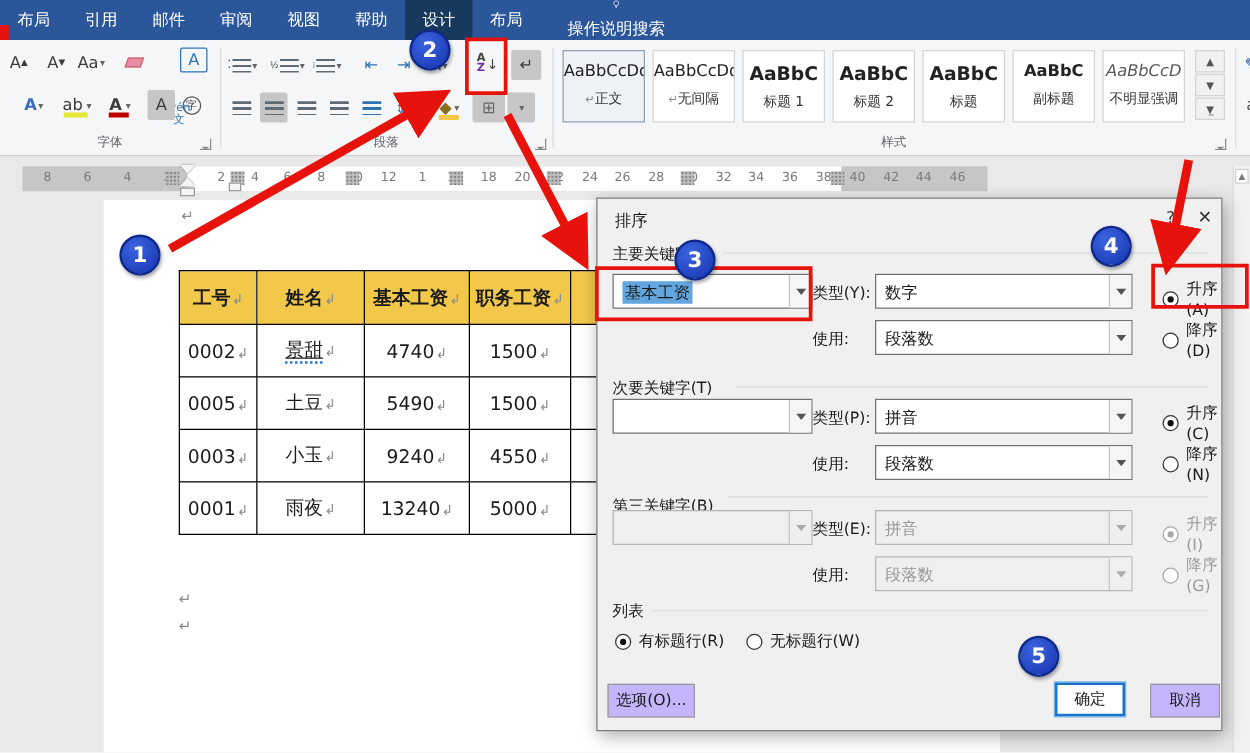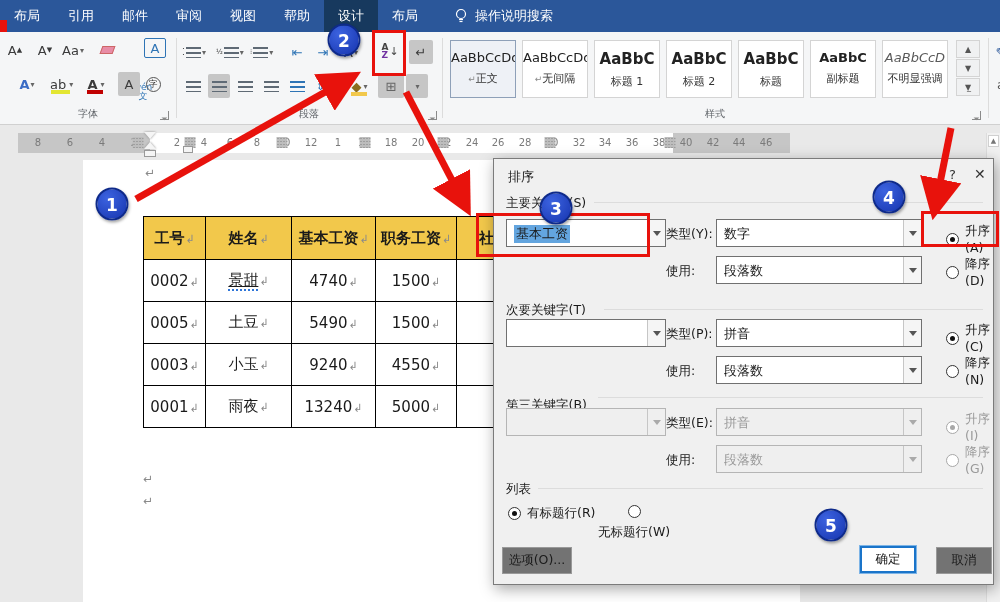--- a/index.html
+++ b/index.html
@@ -7,21 +7,21 @@
   body {
     position:relative; overflow:hidden;
     font-family:"DejaVu Sans","Liberation Sans",sans-serif;
     background:#e9e9e9; color:#1a1a1a;
   }
 
   
   #titlebar { position:absolute; left:0; top:0; width:1000px; height:32px; background:#2b579a; display:flex; align-items:stretch; }
   .tab { color:#fff; font-size:13px; padding:0 14px; display:flex; align-items:center; cursor:default; }
   .tab.active { background:#17395e; }
-  .searchbox { color:#fff; font-size:13px; display:flex; align-items:center; gap:7px; padding:0 10px; margin-left:12px; }
+  .searchbox { color:#fff; font-size:13px; display:flex; align-items:center; gap:7px; padding:0 10px; margin-left:12px;flex-direction:column; }
   .red-sliver { position:absolute; left:0; top:20px; width:7px; height:12px; background:#e8120c; }
 
   
   #ribbon { position:absolute; left:0; top:32px; width:1000px; height:93px; background:#f5f6f7; border-bottom:1px solid #d0d0d0; }
   .vsep { position:absolute; top:6px; bottom:6px; width:1px; background:#dcdcdc; }
   .grouplabel { position:absolute; bottom:3px; font-size:10px; color:#5f6368; width:100%; text-align:center; }
   .launcher { position:absolute; bottom:4px; width:9px; height:9px; border-right:1px solid #8a8a8a; border-bottom:1px solid #8a8a8a; }
   .launcher::after { content:""; position:absolute; right:1px; bottom:1px; width:0; height:0; border-left:4px solid transparent; border-top:4px solid transparent; border-right:4px solid #8a8a8a; transform:rotate(45deg); }
   .ric { position:absolute; height:24px; min-width:22px; display:flex; align-items:center; justify-content:center; font-size:13px; color:#3b3b3b; border-radius:2px; }
   .ric.sm { font-size:11px; }
@@ -60,21 +60,21 @@
   #doctable td { border:1px solid #000; text-align:center; vertical-align:middle; font-size:15px; height:42px; padding:0; white-space:nowrap; overflow:hidden; }
   #doctable tr.hdr td { background:#f2c84b; font-weight:bold; height:43px; }
   .cmark { color:#8a8a8a; font-size:11px; font-weight:normal; margin-left:1px; }
   .wavy { text-decoration:underline; border-bottom:2px dotted #2e75d8; }
 
   
   #scrollstrip { position:absolute; right:0; top:133px; width:14px; bottom:0; background:#f1f1f1; border-left:1px solid #dcdcdc; z-index:2; }
   #scrollstrip .sbtn { position:absolute; top:2px; left:1px; width:11px; height:12px; background:#fff; border:1px solid #d0d0d0; font-size:7px; color:#777; text-align:center; line-height:11px; }
 
   
-  #dialog { position:absolute; left:477px; top:158px; width:501px; height:427px; background:#f0f0f0; border:1px solid #7b7b7b; box-shadow:2px 4px 14px rgba(0,0,0,.35); z-index:40; font-size:12.5px;margin-left:16px; }
+  #dialog { position:absolute; left:477px; top:158px; width:501px; height:427px; background:#f0f0f0; border:1px solid #7b7b7b; box-shadow:2px 4px 14px rgba(0,0,0,.35); z-index:40; font-size:12.5px; }
   #dialog .dtitle { position:absolute; left:14px; top:9px; font-size:13px; color:#1a1a1a; }
   #dialog .dhelp  { position:absolute; left:455px; top:8px; color:#333; font-size:13px; }
   #dialog .dclose { position:absolute; left:480px; top:7px; color:#333; font-size:14px; }
   .seclabel { position:absolute; font-size:12.5px; color:#1a1a1a; }
   .secline { position:absolute; height:1px; background:#dcdcdc; }
   .combo { position:absolute; height:28px; background:#fff; border:1px solid #707070; }
   .combo .val { position:absolute; left:7px; top:5px; font-size:13px; color:#1a1a1a; white-space:nowrap; }
   .combo .val.hl { background:#63a5df; padding:0 2px; }
   .combo .chev { position:absolute; right:0; top:0; bottom:0; width:18px; background:#f5f5f5; border-left:1px solid #c6c6c6; }
   .combo .chev::after { content:""; position:absolute; left:5px; top:11px; border-left:4px solid transparent; border-right:4px solid transparent; border-top:5px solid #555; }
@@ -82,21 +82,21 @@
   .combo.dis .val { color:#9a9a9a; }
   .combo.dis .chev { background:#efefef; }
   .combo.dis .chev::after { border-top-color:#aaa; }
   .fldlabel { position:absolute; font-size:12.5px; color:#1a1a1a; }
   .radio { position:absolute; display:flex; align-items:center; gap:6px; font-size:12.5px; color:#1a1a1a; }
   .radio .rc { width:13px; height:13px; border:1px solid #333; border-radius:50%; position:relative; background:#fff; flex:none; }
   .radio.sel .rc::after { content:""; position:absolute; left:3px; top:3px; width:5px; height:5px; border-radius:50%; background:#111; }
   .radio.dis { color:#9a9a9a; }
   .radio.dis .rc { border-color:#a8a8a8; }
   .radio.dis.sel .rc::after { background:#a8a8a8; }
-  .dbtn { position:absolute; height:27px; background:#737373; border:1px solid #999; font-size:12.5px; color:#1a1a1a; display:flex; align-items:center; justify-content:center; }
+  .dbtn { position:absolute; height:27px; background:#c4b5fd; border:1px solid #999; font-size:12.5px; color:#1a1a1a; display:flex; align-items:center; justify-content:center; }
   .dbtn.ok { background:#fff; border:2px solid #1a74c9; box-shadow:0 0 0 1px #7db4e6; font-weight:normal; }
 
   
   .redbox { position:absolute; border:3px solid #e8120c; z-index:55; }
   #arrows { position:absolute; left:0; top:0; width:1000px; height:602px; z-index:60; pointer-events:none; }
   .stepcircle { position:absolute; width:33px; height:33px; border-radius:50%; background:radial-gradient(circle at 35% 30%, #3c63e0, #1634ae); border:2px solid #0e2a8a; color:#fff; font-weight:bold; font-size:17px; display:flex; align-items:center; justify-content:center; transform:translate(-50%,-50%); z-index:70; box-shadow:1px 2px 3px rgba(0,0,0,.35); }
 </style>
 </head>
 <body>
 
@@ -450,21 +450,21 @@
     <span class="val">段落数</span>
       <span class="chev"></span>
   </div>
 
   <div class="seclabel" style="left:12px;top:322px;">列表</div>
   <div class="secline" style="left:44px;right:10px;top:329px;"></div>
   <div class="radio sel" style="left:14px;top:346px;">
       <span class="rc"></span>
       <span>有标题行(R)</span>
     </div>
-  <div class="radio" style="left:104px;top:346px;flex-direction:column;">
+  <div class="radio" style="left:119px;top:346px;">
       <span class="rc"></span>
       <span>无标题行(W)</span>
     </div>
 
   <div class="dbtn" style="left:8px;top:388px;width:70px;">选项(O)...</div>
   <div class="dbtn ok" style="left:366px;top:387px;width:56px;">确定</div>
   <div class="dbtn" style="left:442px;top:388px;width:56px;">取消</div>
 </div>
 
 <div class="redbox" style="left:372px;top:30px;width:34px;height:46px;"></div>

